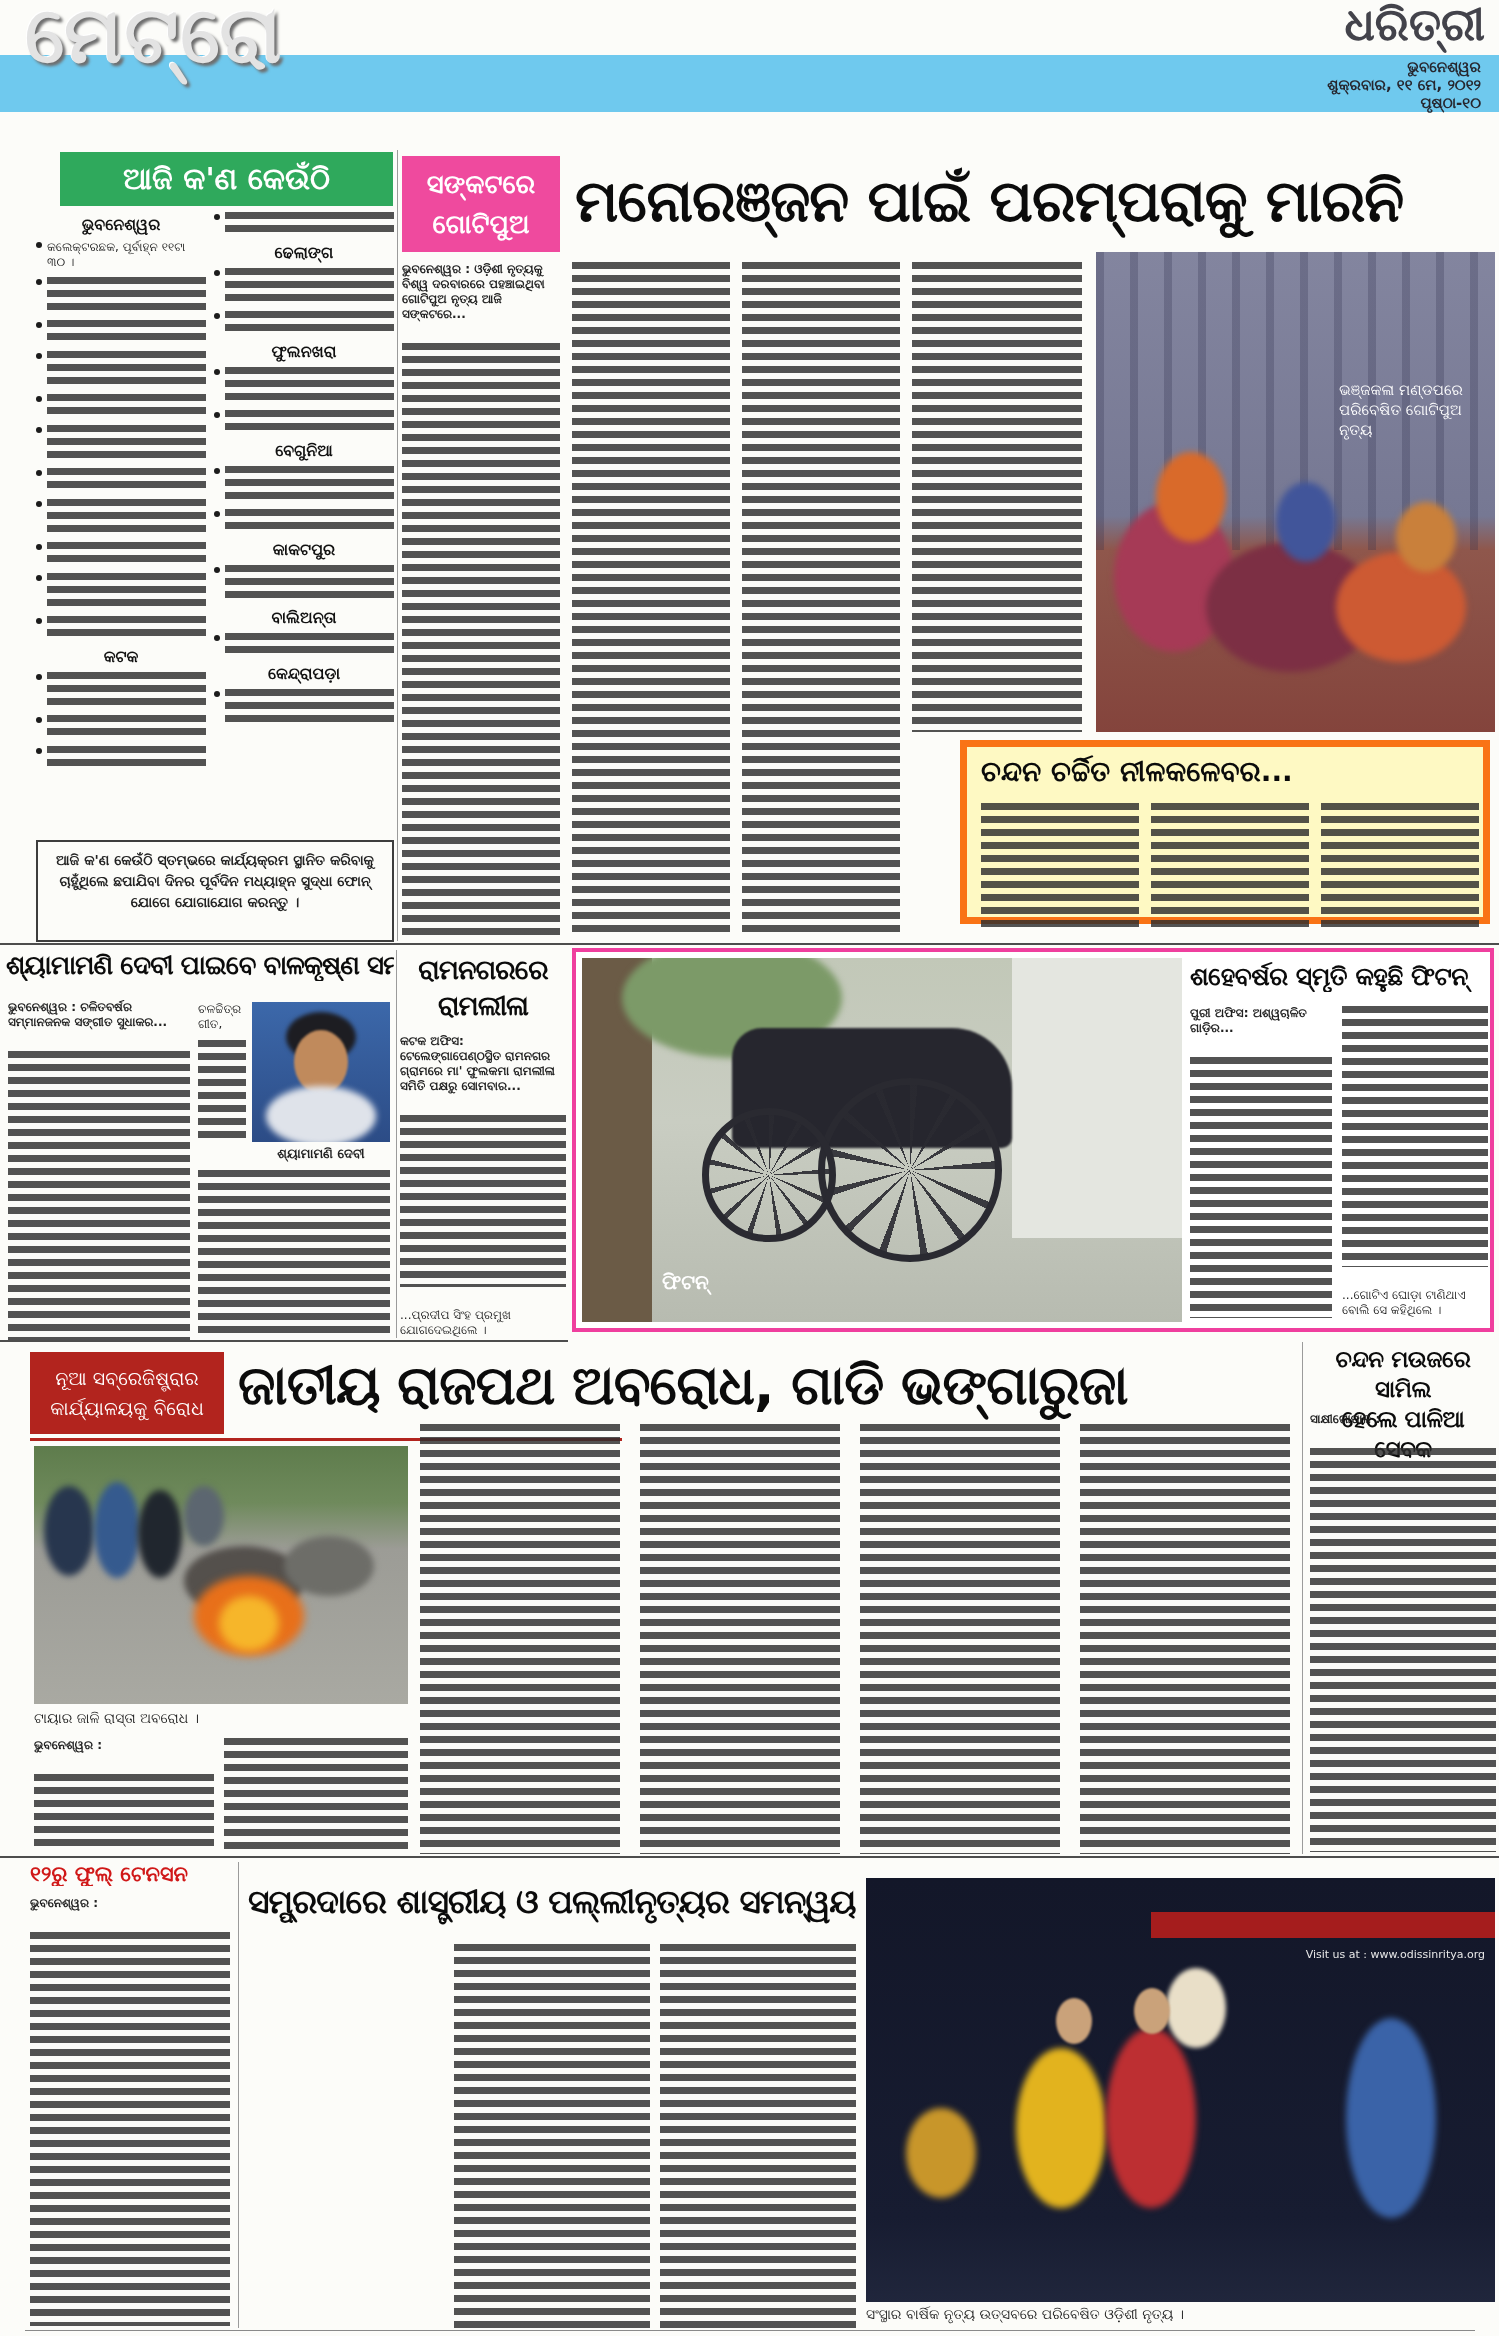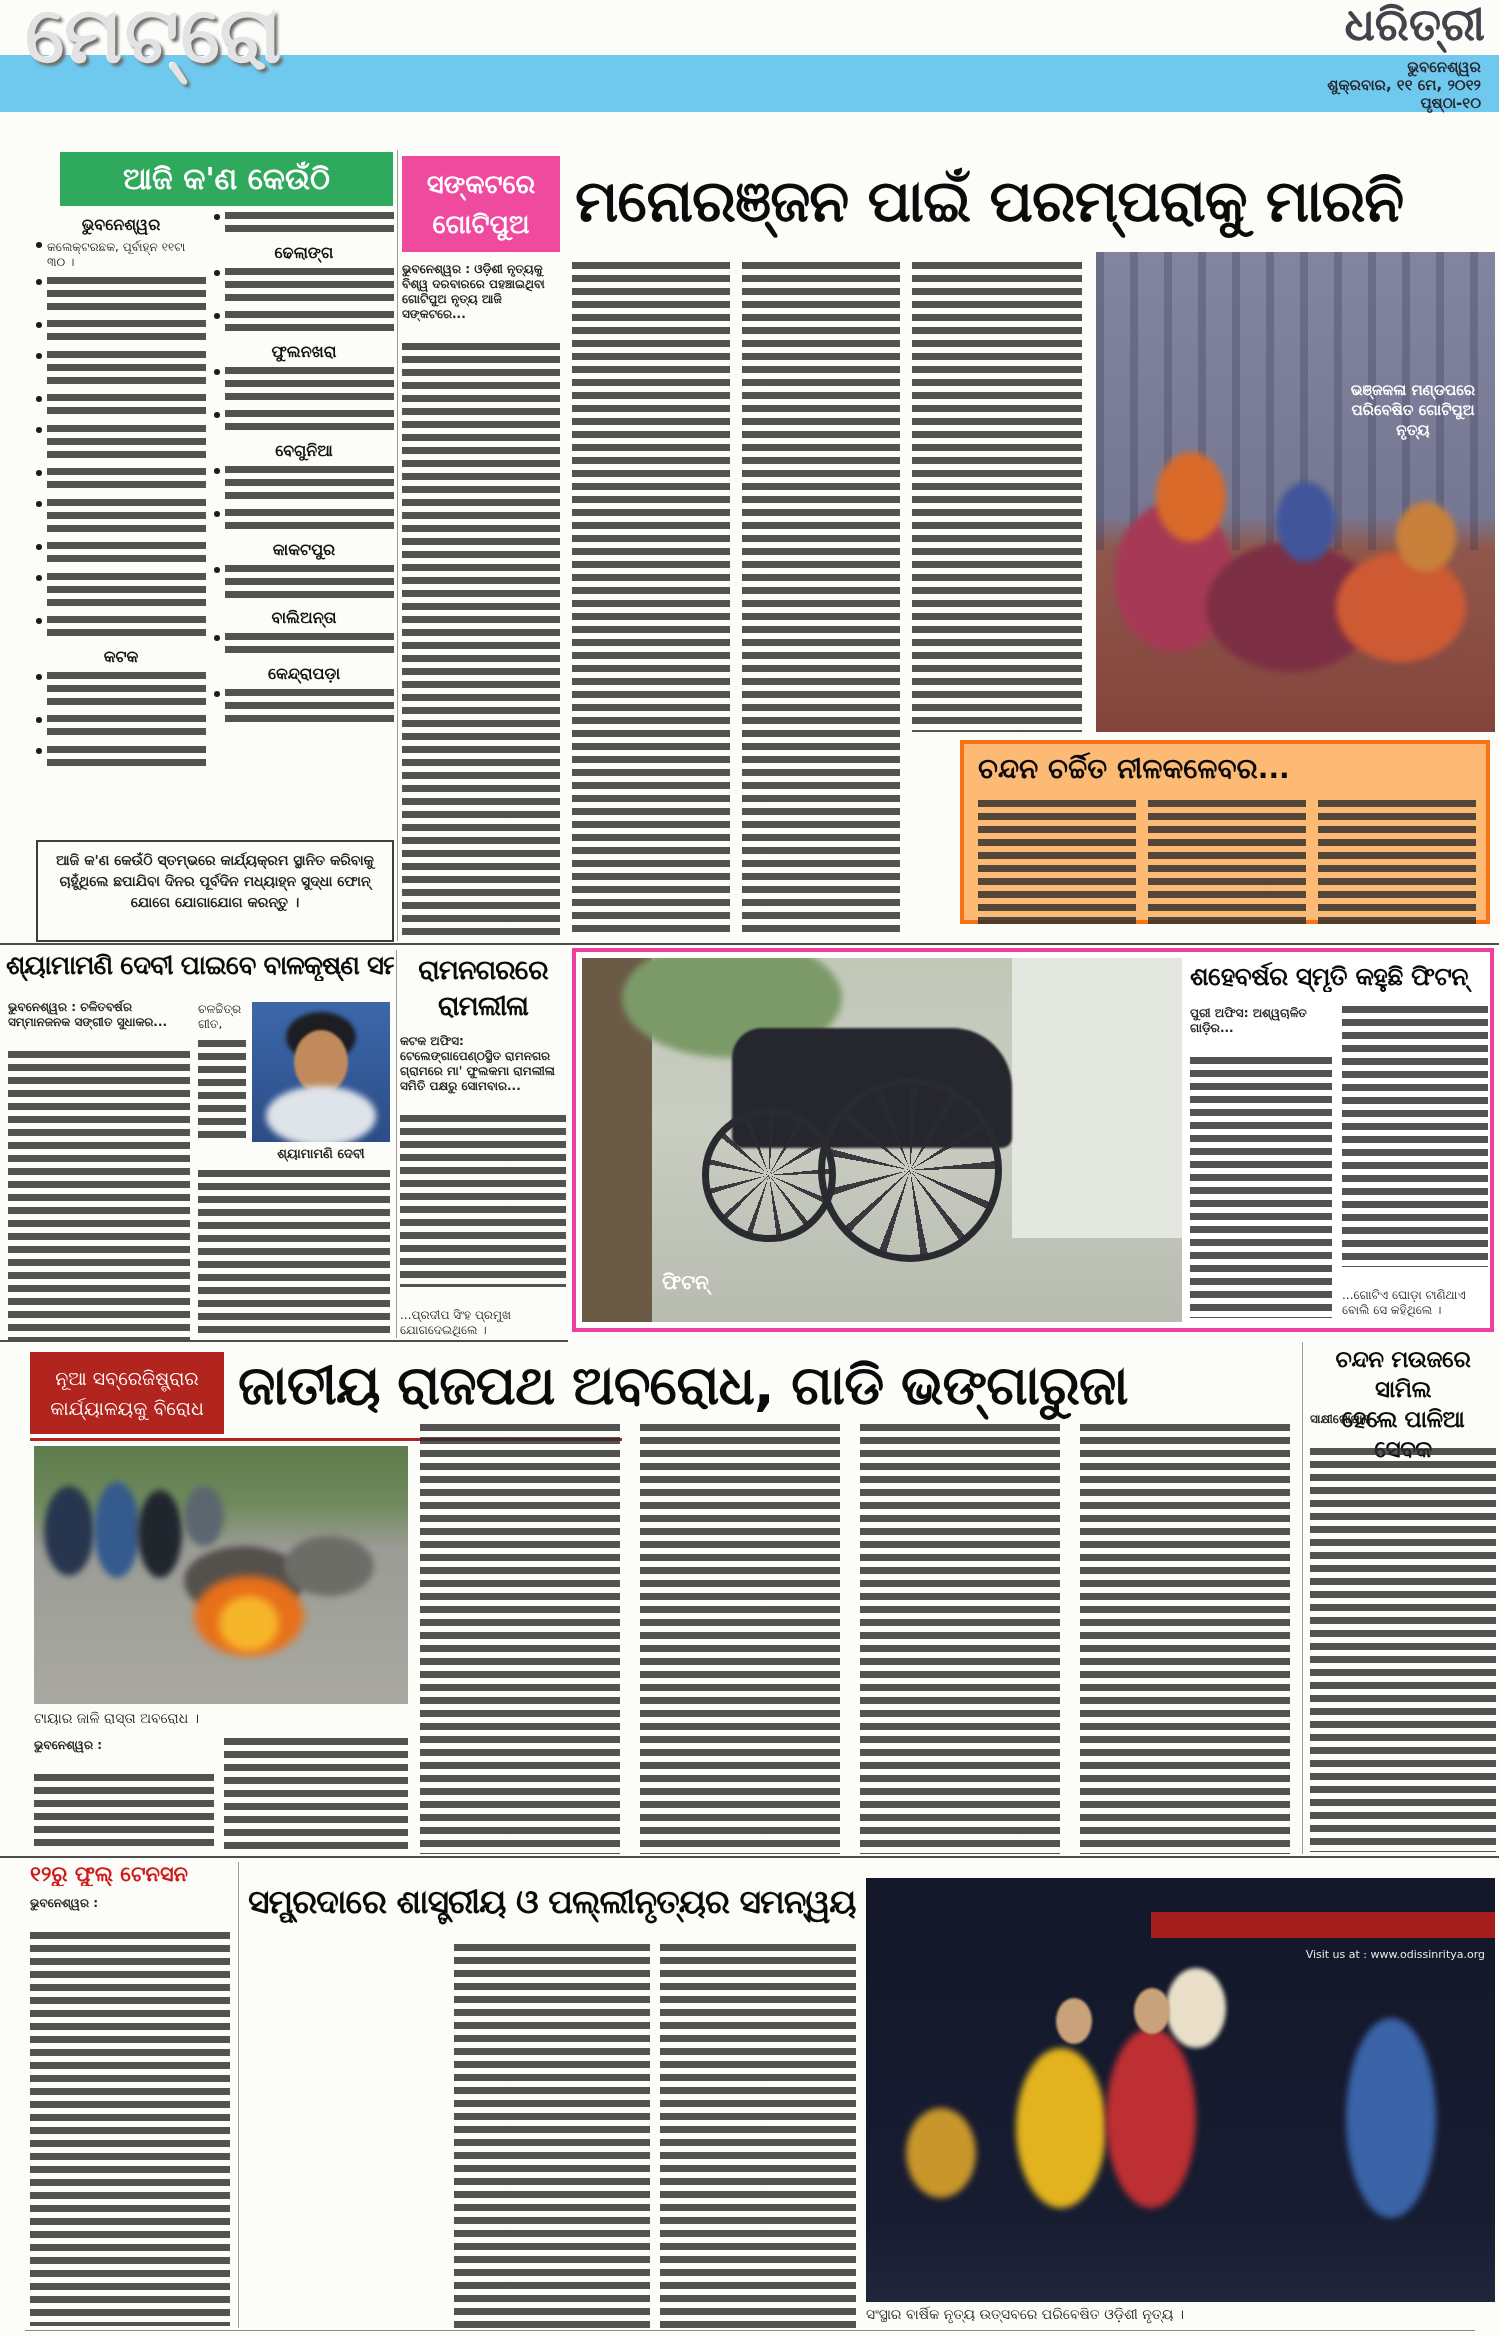--- a/index.html
+++ b/index.html
@@ -189,24 +189,24 @@
   <div class="photo" style="left:1096px;top:252px;width:399px;height:480px;background:
         linear-gradient(180deg,#83859f 0%,#767893 55%,#8f574c 62%,#84443c 100%)">
     <div class="abs" style="left:0;top:0;width:100%;height:62%;
          background:repeating-linear-gradient(90deg,rgba(40,40,70,.25) 0 8px,transparent 8px 34px)"></div>
     <div class="blob" style="left:18px;top:250px;width:120px;height:150px;background:#a63a56"></div>
     <div class="blob" style="left:110px;top:290px;width:170px;height:130px;background:#7c2f44"></div>
     <div class="blob" style="left:240px;top:300px;width:130px;height:110px;background:#cd5a33"></div>
     <div class="blob" style="left:60px;top:200px;width:70px;height:90px;background:#d96a2a"></div>
     <div class="blob" style="left:180px;top:230px;width:60px;height:80px;background:#41559a"></div>
     <div class="blob" style="left:300px;top:250px;width:60px;height:70px;background:#c9803b"></div>
-    <div class="abs" style="right:8px;top:128px;width:148px;text-align:center;color:#fff;font-size:15px;line-height:20px;font-weight:bold">ଭଞ୍ଜକଳା ମଣ୍ଡପରେ ପରିବେଷିତ ଗୋଟିପୁଅ ନୃତ୍ୟ</div>
-  </div>
-
-  <div class="abs" style="left:960px;top:740px;width:530px;height:184px;border:4px solid #f97316;background:#fdba74;box-sizing:border-box">
+    <div class="abs" style="right:8px;top:128px;width:148px;text-align:left;color:#fff;font-size:15px;line-height:20px;font-weight:normal">ଭଞ୍ଜକଳା ମଣ୍ଡପରେ ପରିବେଷିତ ଗୋଟିପୁଅ ନୃତ୍ୟ</div>
+  </div>
+
+  <div class="abs" style="left:960px;top:740px;width:530px;height:184px;border:7px solid #f97316;background:#fef9c3;box-sizing:border-box">
     <div class="abs headline nowrap" style="left:14px;top:8px;width:500px;font-size:28px;letter-spacing:0">ଚନ୍ଦନ ଚର୍ଚ୍ଚିତ ନୀଳକଳେବର...</div>
     <div class="abs sim" style="left:14px;top:56px;width:158px;height:128px"></div>
     <div class="abs sim" style="left:184px;top:56px;width:158px;height:128px"></div>
     <div class="abs sim" style="left:354px;top:56px;width:158px;height:128px"></div>
   </div>
 
   <div class="abs headline nowrap" style="left:6px;top:950px;width:388px;font-size:26px">ଶ୍ୟାମାମଣି ଦେବୀ ପାଇବେ ବାଳକୃଷ୍ଣ ସମ୍ମାନ</div>
   <div class="abs col" style="left:8px;top:1000px;width:182px;height:340px">
     <div class="lead">ଭୁବନେଶ୍ୱର : ଚଳିତବର୍ଷର ସମ୍ମାନଜନକ ସଙ୍ଗୀତ ସୁଧାକର...</div>
     <div class="sim grow"></div>

